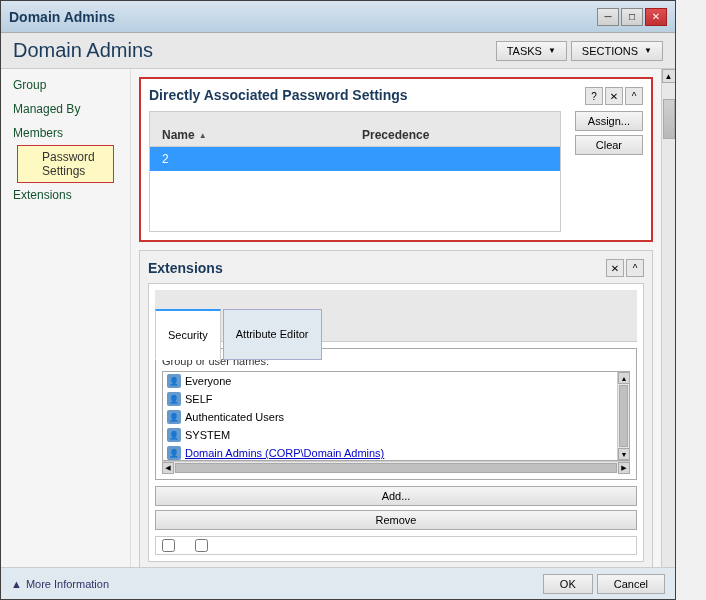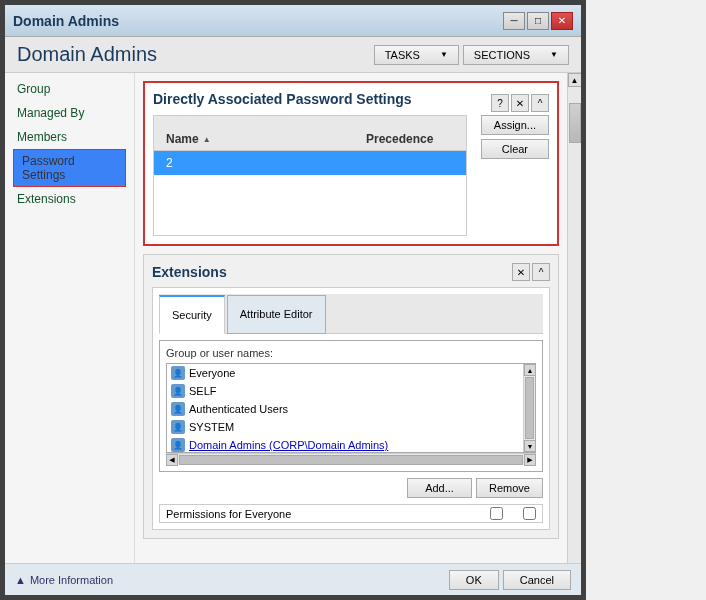--- a/index.html
+++ b/index.html
@@ -5,24 +5,24 @@
     * { box-sizing: border-box; margin: 0; padding: 0; }
     body {
       font-family: 'Segoe UI', Tahoma, Geneva, Verdana, sans-serif;
       font-size: 12px;
       background: #f0f0f0;
       width: 706px;
       height: 600px;
       overflow: hidden;
     }
     .window {
-      width: 586px;
+      width: 676px;
       height: 600px;
       background: #f5f5f5;
-      border: 5px solid #404040;
+      border: 1px solid #404040;
       display: flex;
       flex-direction: column;
     }
     .title-bar {
       background: linear-gradient(to bottom, #d8e4f0, #b8cfe0);
       height: 32px;
       display: flex;
       align-items: center;
       justify-content: space-between;
       padding: 0 8px;
@@ -66,21 +66,21 @@
       display: flex;
       gap: 4px;
     }
     .action-btn {
       border: 1px solid #aaa;
       background: linear-gradient(to bottom, #f5f5f5, #e0e0e0);
       padding: 3px 10px;
       cursor: pointer;
       display: flex;
       align-items: center;
-      gap: 20px;
+      gap: 6px;
       font-size: 11px;
     }
     .action-btn .arrow { font-size: 8px; }
     .content-area {
       display: flex;
       flex: 1;
       overflow: hidden;
     }
     .sidebar {
       width: 130px;
@@ -90,23 +90,23 @@
     }
     .sidebar-item {
       padding: 5px 12px;
       cursor: pointer;
       color: #14532d;
       font-size: 12px;
     }
     .sidebar-item.active {
       border: 1px solid #cc3333;
       color: #333;
-      background: #3b82f6;
-      margin: 0 8px;
-      padding: 4px 8px;
+      background: #fef9c3;
+      margin: 0 16px;
+      padding: 4px 24px;
     }
     .main-panel {
       flex: 1;
       overflow-y: auto;
       background: #f5f5f5;
       padding: 8px;
       position: relative;
     }
     .scrollbar-track {
       width: 14px;
@@ -141,21 +141,21 @@
       padding: 8px;
     }
     .section-title {
       font-size: 14px;
       font-weight: 600;
       color: #1a3a5c;
       margin-bottom: 8px;
     }
     .section-header-row {
       display: flex;
-      align-items: center;
+      align-items: flex-start;
       justify-content: space-between;
     }
     .section-header-icons {
       display: flex;
       gap: 2px;
     }
     .icon-btn {
       width: 18px;
       height: 18px;
       border: 1px solid #aaa;
@@ -231,28 +231,28 @@
       font-weight: 600;
       color: #1a3a5c;
     }
     .tabs-container {
       display: flex;
       border-bottom: 1px solid #ccc;
       background: #e8e8e8;
       margin-bottom: 6px;
     }
     .tab {
-      padding: 12px 12px;
+      padding: 18px 12px;
       border: 1px solid #ccc;
       cursor: pointer;
       font-size: 11px;
       background: #f5f5f5;
       margin-right: 2px;
       position: relative;
-      top: 1px;
+      top: 19px;
     }
     .tab.active {
       background: white;
       border-bottom: 1px solid white;
       font-weight: 500;
     }
     .tab.active.highlighted {
       background: white;
       border-top: 2px solid #3399ff;
     }
@@ -349,20 +349,21 @@
       height: 10px;
       background: #c0c0c0;
       border: 1px solid #aaa;
       margin: 0 1px;
     }
     .btn-row {
       display: flex;
       justify-content: flex-end;
       gap: 4px;
       margin-bottom: 6px;
+      flex-direction: column;
     }
     .perm-row {
       display: flex;
       align-items: center;
       border: 1px solid #ccc;
       background: white;
       padding: 2px 6px;
     }
     .perm-label {
       flex: 1;
@@ -557,21 +558,20 @@
             </div>
           </div>
 
           <div class="btn-row">
             <button class="side-btn">Add...</button>
             <button class="side-btn">Remove</button>
           </div>
 
           <div>
             <div class="perm-row">
-              <span class="perm-label">Permissions for Everyone</span>
               <div class="perm-checkboxes">
                 <input type="checkbox" style="">
                 <input type="checkbox" style="">
               </div>
             </div>
           </div>
         </div>
       </div>
     </div>
 

